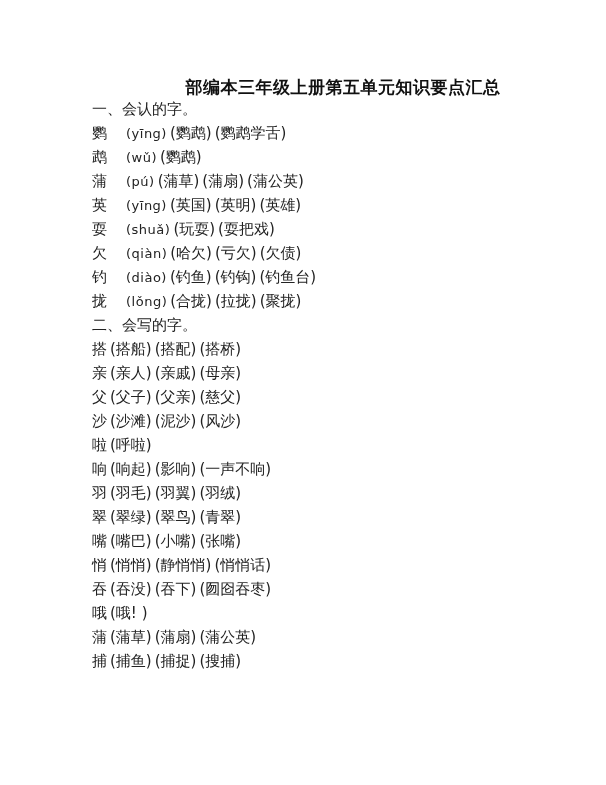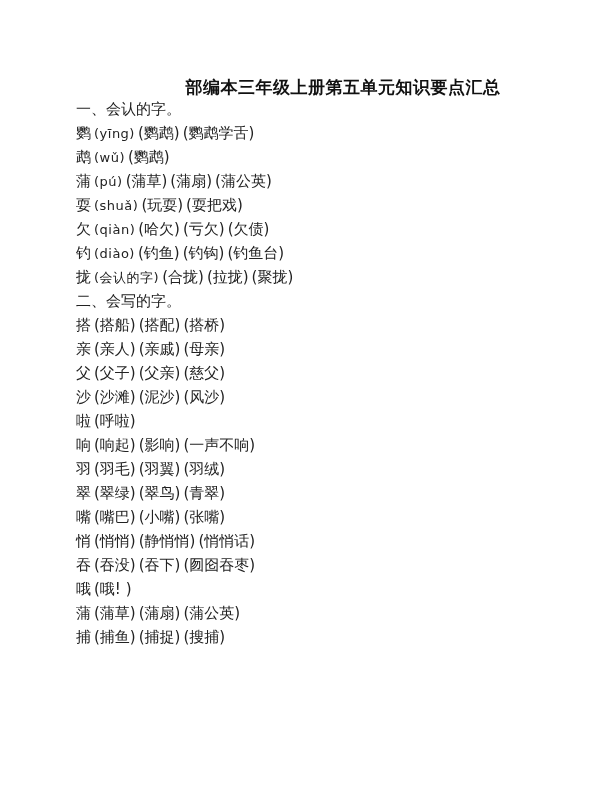--- a/index.html
+++ b/index.html
@@ -31,21 +31,21 @@
       text-align: center;
       font-size: 17px;
       font-weight: bold;
       color: #111111;
       letter-spacing: 0.5px;
       padding-left: 0px;
       margin-left: 40px;
     }
     .content {
       position: absolute;
-      left: 76px;
+      left: 92px;
       top: 97px;
       width: 480px;
     }
     .line {
       height: 24px;
       line-height: 24px;
       font-size: 15px;
       white-space: nowrap;
       color: #222222;
     }
@@ -54,21 +54,21 @@
     }
     .entry span.char {
       display: inline-block;
     }
     .entry span.part {
       display: inline-block;
       margin-left: 3px;
     }
     .entry span.pinyin {
       display: inline-block;
-      margin-left: 3px;
+      margin-left: 19px;
       font-size: 13px;
       letter-spacing: 0.5px;
     }
   </style>
 </head>
 <body>
 
 <div class="page">
   <div class="title">部编本三年级上册第五单元知识要点汇总</div>
 
@@ -79,30 +79,33 @@
     <div class="line entry">
       <span class="char">鹦</span><span class="pinyin">(yīng)</span><span class="part">(鹦鹉)</span><span class="part">(鹦鹉学舌)</span>
     </div>
     <div class="line entry">
       <span class="char">鹉</span><span class="pinyin">(wǔ)</span><span class="part">(鹦鹉)</span>
     </div>
     <div class="line entry">
       <span class="char">蒲</span><span class="pinyin">(pú)</span><span class="part">(蒲草)</span><span class="part">(蒲扇)</span><span class="part">(蒲公英)</span>
     </div>
     <div class="line entry">
+      <span class="char">英</span><span class="pinyin">(yīng)</span><span class="part">(英国)</span><span class="part">(英明)</span><span class="part">(英雄)</span>
+    </div>
+    <div class="line entry">
       <span class="char">耍</span><span class="pinyin">(shuǎ)</span><span class="part">(玩耍)</span><span class="part">(耍把戏)</span>
     </div>
     <div class="line entry">
       <span class="char">欠</span><span class="pinyin">(qiàn)</span><span class="part">(哈欠)</span><span class="part">(亏欠)</span><span class="part">(欠债)</span>
     </div>
     <div class="line entry">
       <span class="char">钓</span><span class="pinyin">(diào)</span><span class="part">(钓鱼)</span><span class="part">(钓钩)</span><span class="part">(钓鱼台)</span>
     </div>
     <div class="line entry">
-      <span class="char">拢</span><span class="pinyin">(会认的字)</span><span class="part">(合拢)</span><span class="part">(拉拢)</span><span class="part">(聚拢)</span>
+      <span class="char">拢</span><span class="pinyin">(lǒng)</span><span class="part">(合拢)</span><span class="part">(拉拢)</span><span class="part">(聚拢)</span>
     </div>
 
     <div class="line section-heading">二、会写的字。</div>
 
     <div class="line entry">
       <span class="char">搭</span><span class="part">(搭船)</span><span class="part">(搭配)</span><span class="part">(搭桥)</span>
     </div>
     <div class="line entry">
       <span class="char">亲</span><span class="part">(亲人)</span><span class="part">(亲戚)</span><span class="part">(母亲)</span>
     </div>

